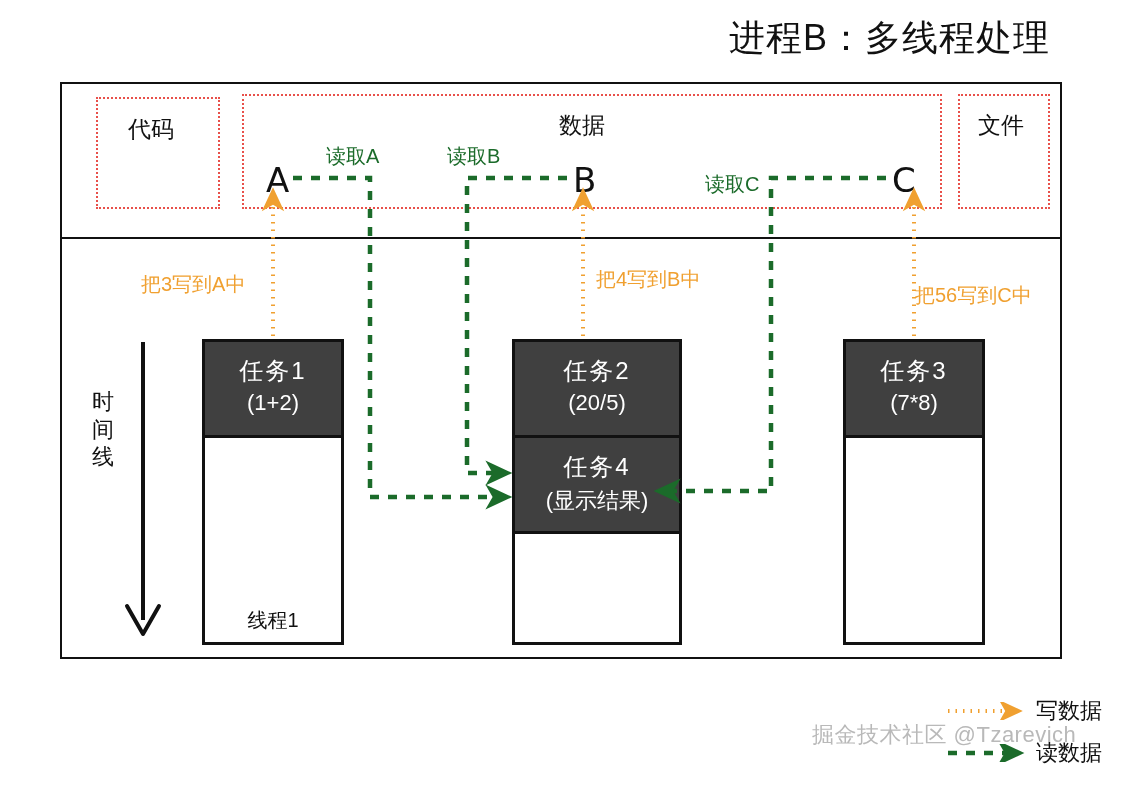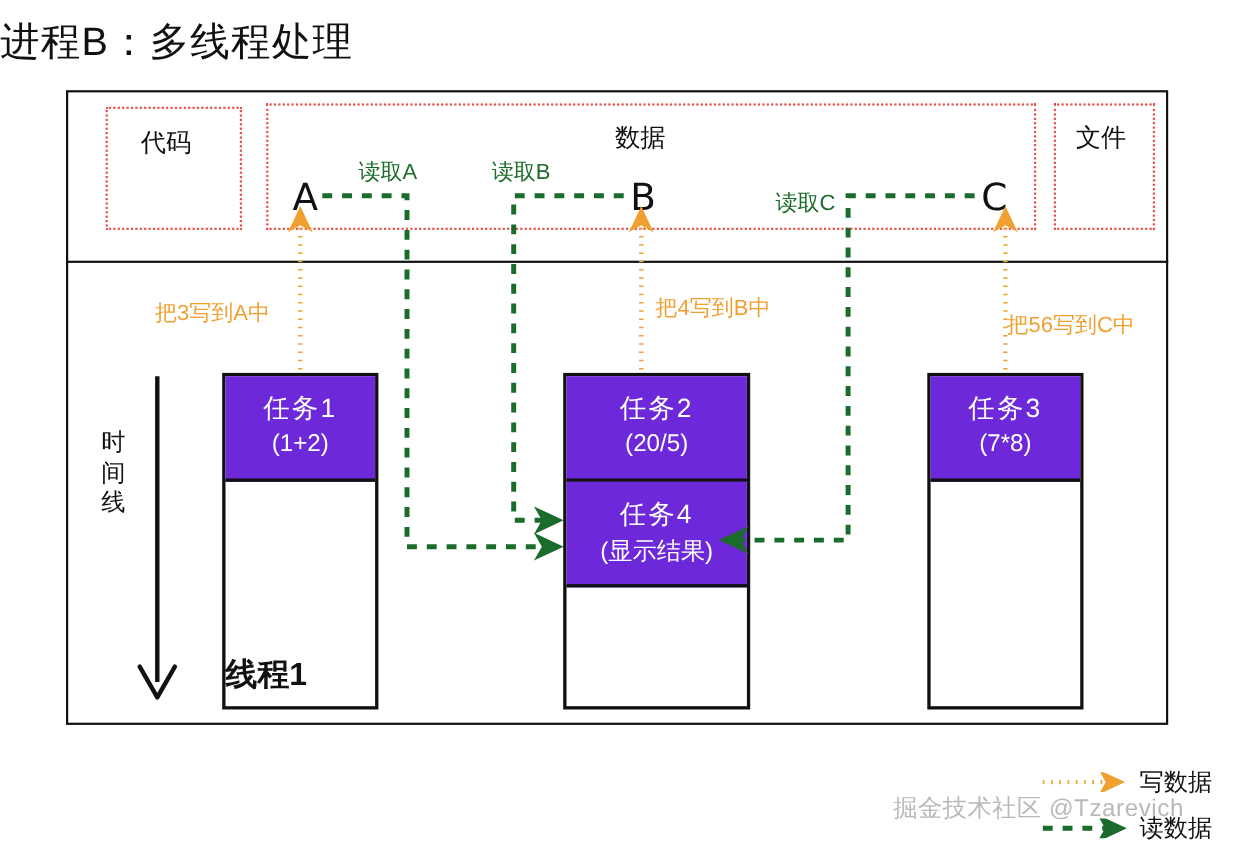--- a/index.html
+++ b/index.html
@@ -12,21 +12,21 @@
     position: relative;
     font-family: "Liberation Sans", "DejaVu Sans", sans-serif;
     overflow: hidden;
   }
   #stage { position: absolute; inset: 0; }
 
   
   .title {
     position: absolute;
     left: 0; top: 14px; width: 1050px;
-    text-align: left;
+    text-align: right;
     font-size: 36px;
     color: #111111;
     letter-spacing: 1px;
     white-space: nowrap;
   }
 
   
   .outer-frame {
     position: absolute;
     left: 60px; top: 82px;
@@ -118,31 +118,30 @@
     box-sizing: border-box;
     background: #ffffff;
   }
   #thread-1 { left: 202px; top: 339px; width: 142px; height: 306px; }
   #thread-2 { left: 512px; top: 339px; width: 170px; height: 306px; }
   #thread-3 { left: 843px; top: 339px; width: 142px; height: 306px; padding-left: 16px; }
 
   .thread-name {
     position: absolute;
     bottom: 8px; left: 0; right: 0;
-    text-align: left;
-    font-size: 29px;
-    color: #111111;
-    font-weight: bold;
+    text-align: center;
+    font-size: 20px;
+    color: #111111;
   }
 
   
   .task {
     position: absolute;
     left: 0; right: 0;
-    background: #6d28d9;
+    background: #404040;
     box-sizing: border-box;
     color: #ffffff;
     text-align: center;
     padding-top: 13px;
     border-bottom: 3px solid #111111;
   }
   .task .t-name {
     display: block;
     font-size: 24px;
     letter-spacing: 2px;

